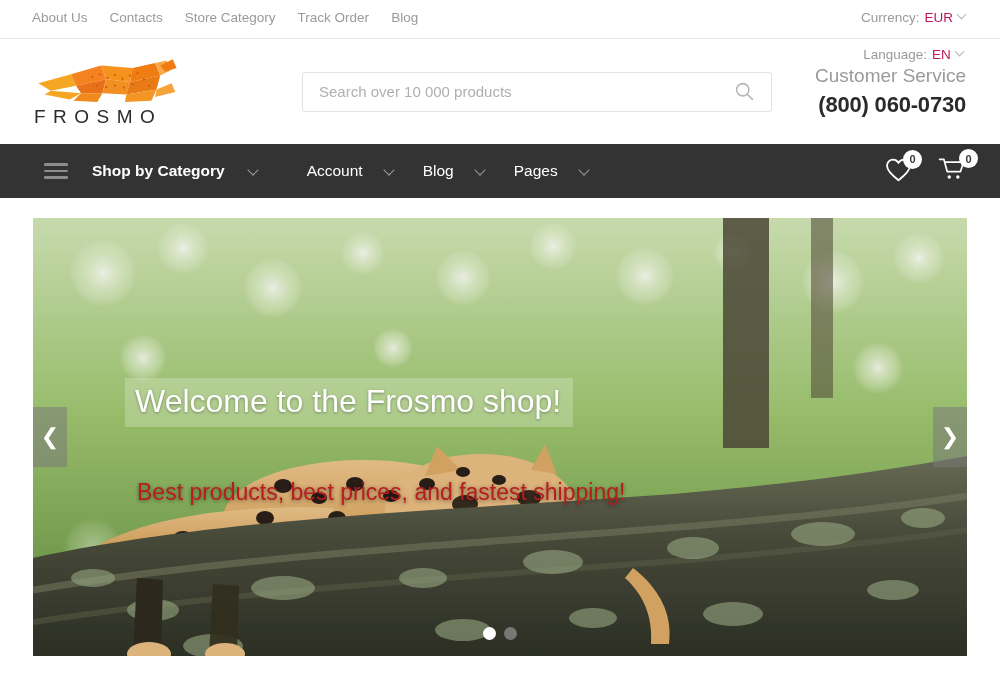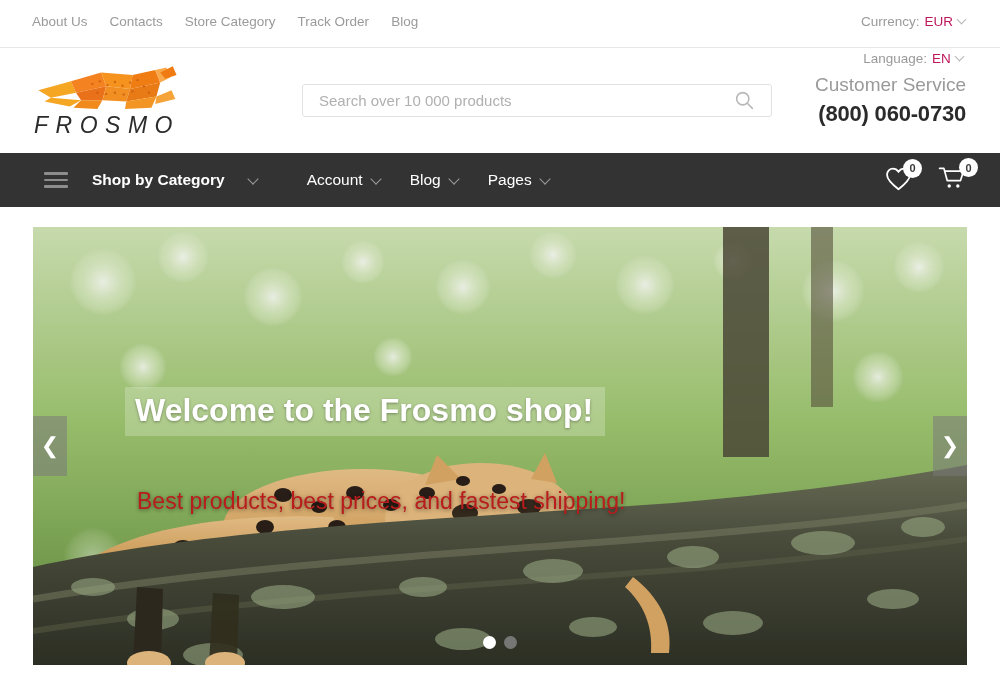--- a/index.html
+++ b/index.html
@@ -5,21 +5,21 @@
   * { margin:0; padding:0; box-sizing:border-box; }
   html, body {
     width:1000px; height:683px;
     background:#fff;
     font-family:"Liberation Sans", sans-serif;
     overflow:hidden;
   }
 
   
   .topbar {
-    height:48px;
+    height:39px;
     border-bottom:1px solid #e8e8e8;
     display:flex; align-items:center;
     padding:0 34px 4px 32px;
     font-size:13.5px;
   }
   .topbar-left { display:flex; gap:22px; }
   .topbar-left a {
     color:#9a9a9a; text-decoration:none; white-space:nowrap;
   }
   .topbar-right {
@@ -40,28 +40,28 @@
 
   
   .masthead {
     height:105px;
     display:flex; align-items:center;
     padding:0 34px 0 32px;
   }
   .logo { width:160px; flex:0 0 160px; }
   .logo-mark { height:44px; display:block; }
   .logo-word {
-    font-size:23px; letter-spacing:7.5px;
+    font-size:19px; letter-spacing:7.5px;
     color:#2b2b2b; font-weight:400; line-height:1;
-    margin-top:5px; margin-left:2px;font-style:italic;
+    margin-top:5px; margin-left:2px;
   }
 
   .search-wrap {
     margin-left:110px;
-    width:470px; height:33px;
+    width:470px; height:40px;
     border:1px solid #e2e2e2; border-radius:3px;
     display:flex; align-items:center;
     padding:0 14px 0 16px;
     background:#fff;
   }
   .search-input {
     flex:1; border:none; outline:none;
     font-size:15px; color:#444;
     font-family:"Liberation Sans", sans-serif;
     background:transparent;
@@ -94,21 +94,21 @@
     color:#fff; font-weight:700; font-size:15.5px; white-space:nowrap;
   }
   .nav-caret { width:10px; height:10px; position:relative; }
   .nav-caret::before {
     content:""; position:absolute; left:0; top:0;
     width:7px; height:7px;
     border-right:1.6px solid #9b9b9b; border-bottom:1.6px solid #9b9b9b;
     transform:rotate(45deg);
   }
   .nav-links { display:flex; align-items:center; gap:28px; margin-left:48px; }
-  .nav-link { display:flex; align-items:center; gap:9px; cursor:pointer; }
+  .nav-link { display:flex; align-items:center; gap:22px; cursor:pointer; }
   .nav-link-label { color:#fff; font-size:15.5px; white-space:nowrap; }
 
   .nav-icons { margin-left:auto; display:flex; align-items:center; gap:26px; }
   .icon-badge { position:relative; cursor:pointer; }
   .badge {
     position:absolute; top:-7px; right:-10px;
     width:19px; height:19px; border-radius:50%;
     background:#fff; color:#3a3a3a;
     font-size:11px; font-weight:700;
     display:flex; align-items:center; justify-content:center;
@@ -118,21 +118,21 @@
   .hero-outer { padding:20px 33px 0 33px; }
   .hero {
     position:relative; width:934px; height:438px;
     overflow:hidden;
   }
   .hero-img { position:absolute; inset:0; width:100%; height:100%; }
 
   .hero-text { position:absolute; left:92px; top:160px; width:640px; }
   .hero-title-wrap { display:inline-block; background:rgba(255,255,255,0.22); padding:6px 12px 8px 10px; }
   .hero-title {
-    font-size:32px; font-weight:700; color:#fff; line-height:1.1;
+    font-size:32px; font-weight:400; color:#fff; line-height:1.1;
     text-shadow:0 1px 3px rgba(0,0,0,0.35);
     white-space:nowrap;
   }
   .hero-sub {
     margin-top:52px; margin-left:12px;
     font-size:23px; color:#b91c1c; font-weight:400;
     text-shadow:0 1px 4px rgba(0,0,0,0.5);
     white-space:nowrap;
   }
 

